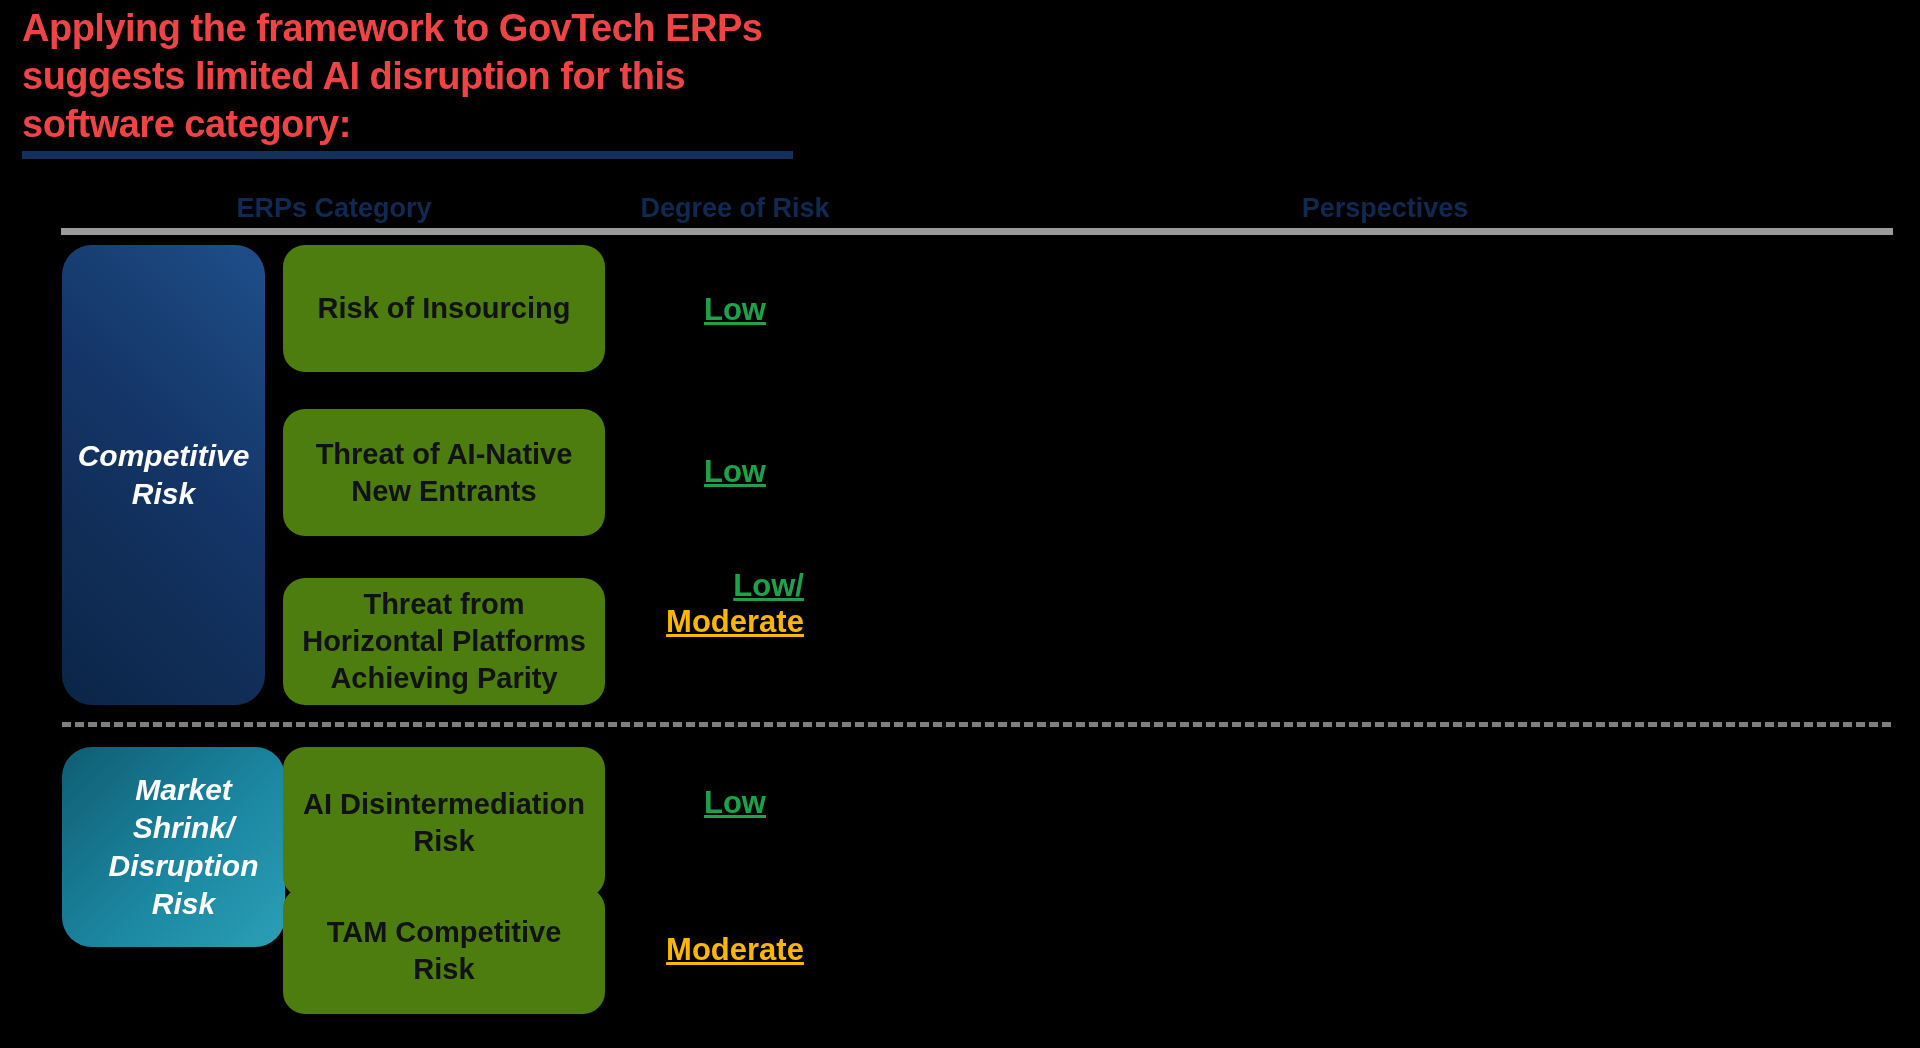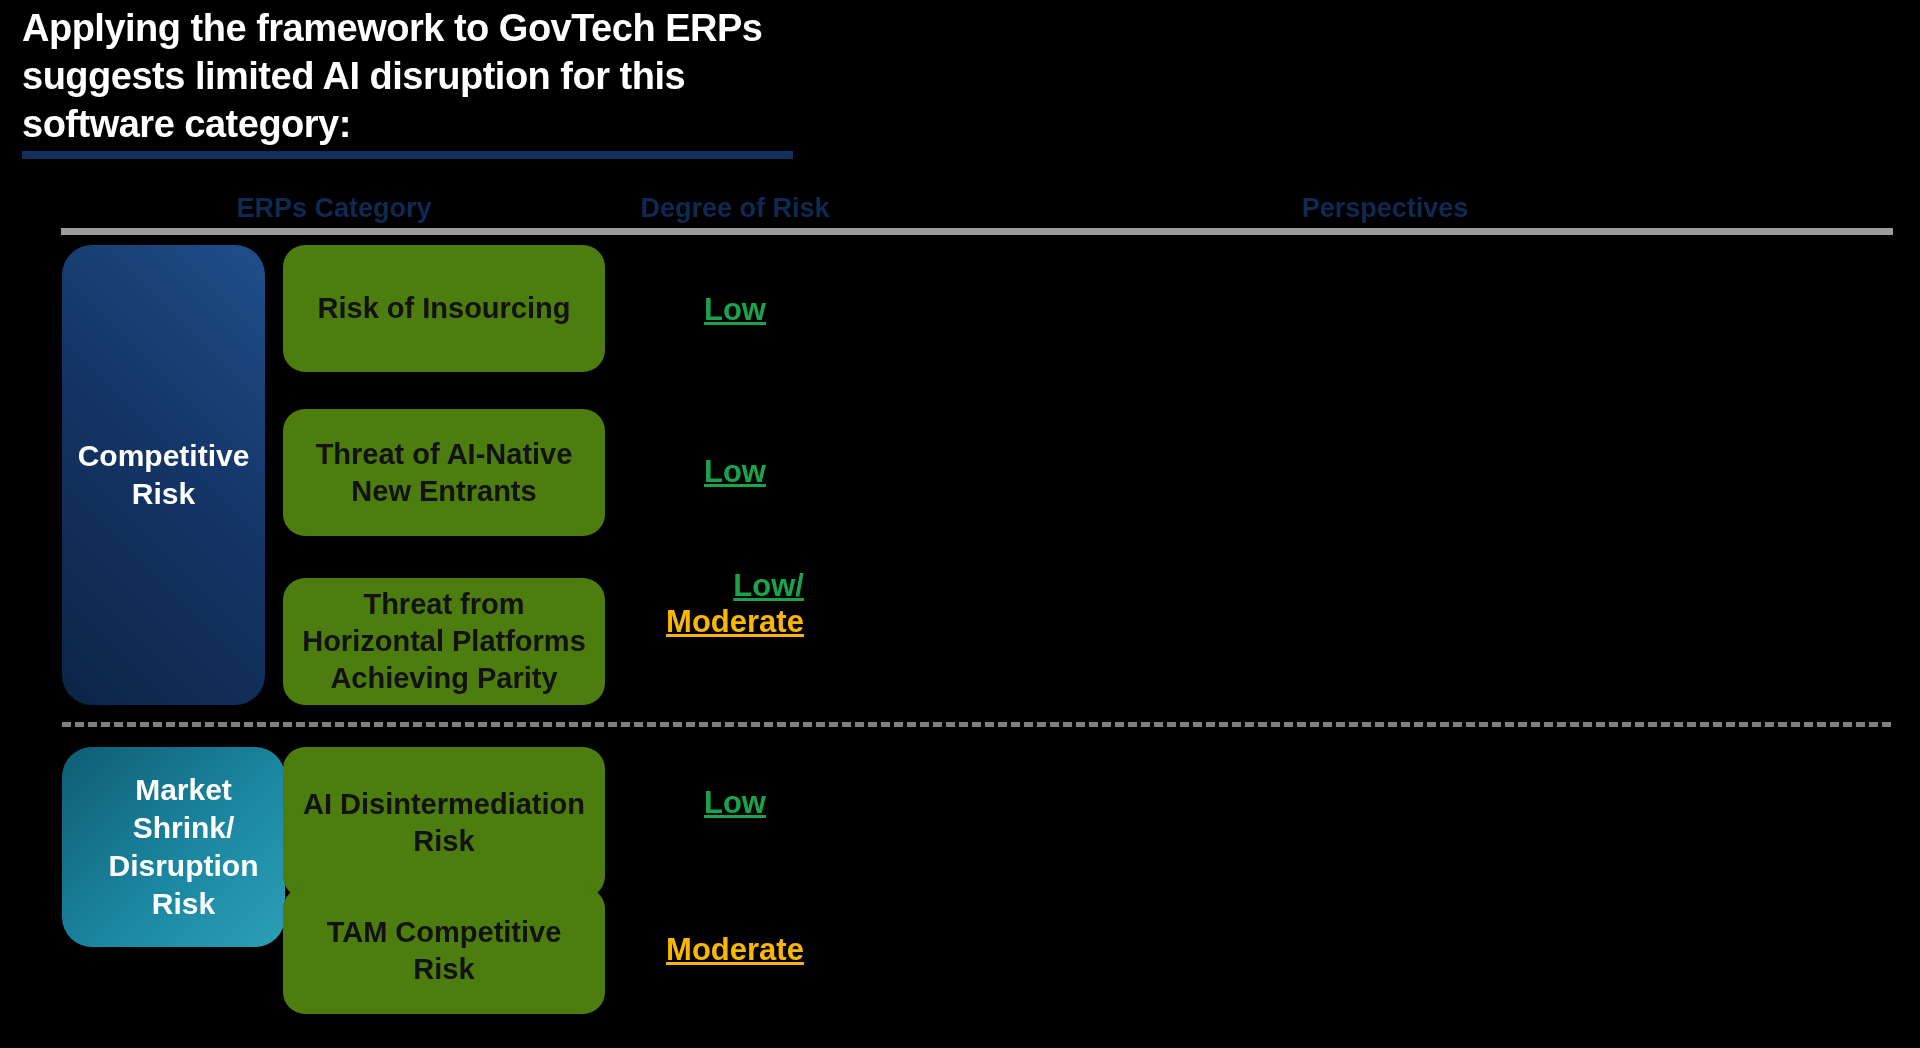--- a/index.html
+++ b/index.html
@@ -19,21 +19,21 @@
   
   .title {
     position: absolute;
     left: 22px;
     top: 4px;
     width: 820px;
     font-size: 38px;
     line-height: 48px;
     font-weight: 700;
     letter-spacing: -0.5px;
-    color: #ffffff;
+    color: #ef4444;
     white-space: pre-line;
   }
   .title-underline {
     position: absolute;
     left: 22px;
     top: 151px;
     width: 771px;
     height: 8px;
     background: #13305C;
   }
@@ -69,20 +69,21 @@
     border-radius: 30px;
     display: flex;
     align-items: center;
     justify-content: center;
     text-align: center;
     color: #FFFFFF;
     font-weight: 700;
     font-size: 30px;
     line-height: 38px;
     white-space: pre-line;
+    font-style: italic;
   }
   .group-competitive {
     top: 245px;
     height: 460px;
     background: linear-gradient(45deg, #0B2546 0%, #143567 55%, #1E4F8A 100%);
   }
   .group-market {
     top: 747px;
     height: 200px;
     background: linear-gradient(135deg, #0F5D73 0%, #1B86A0 55%, #2B9FB5 100%);

